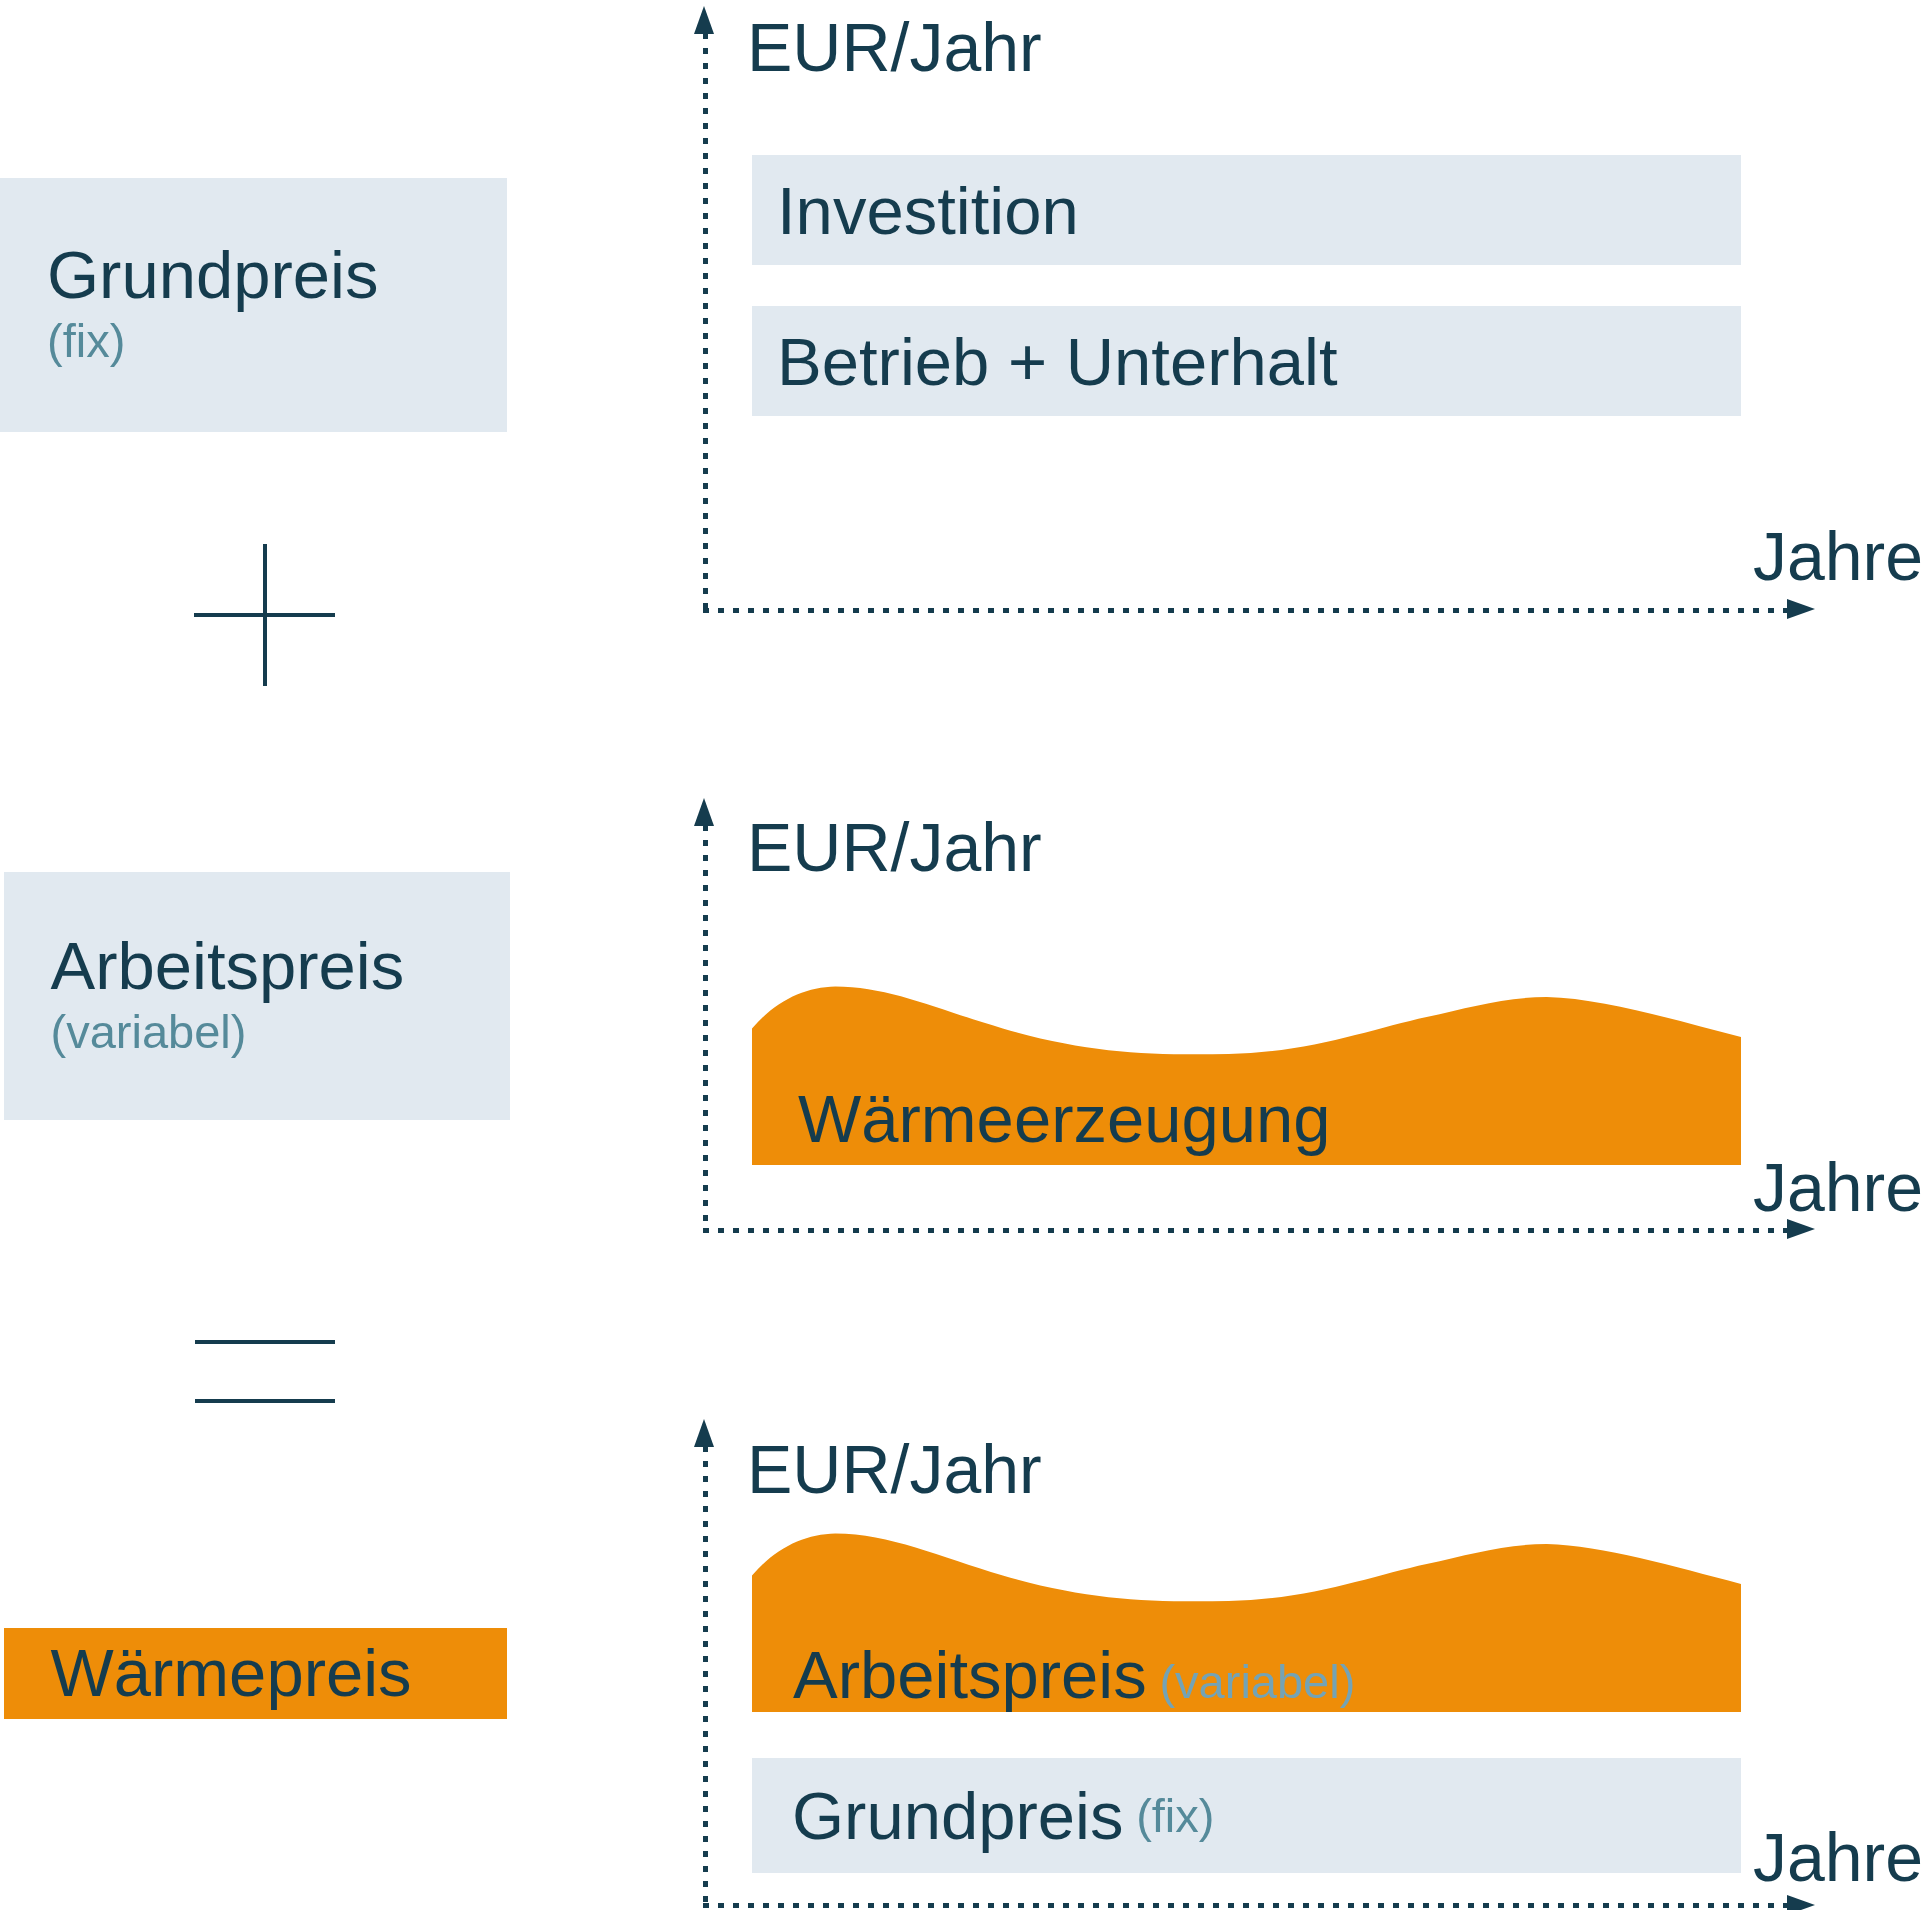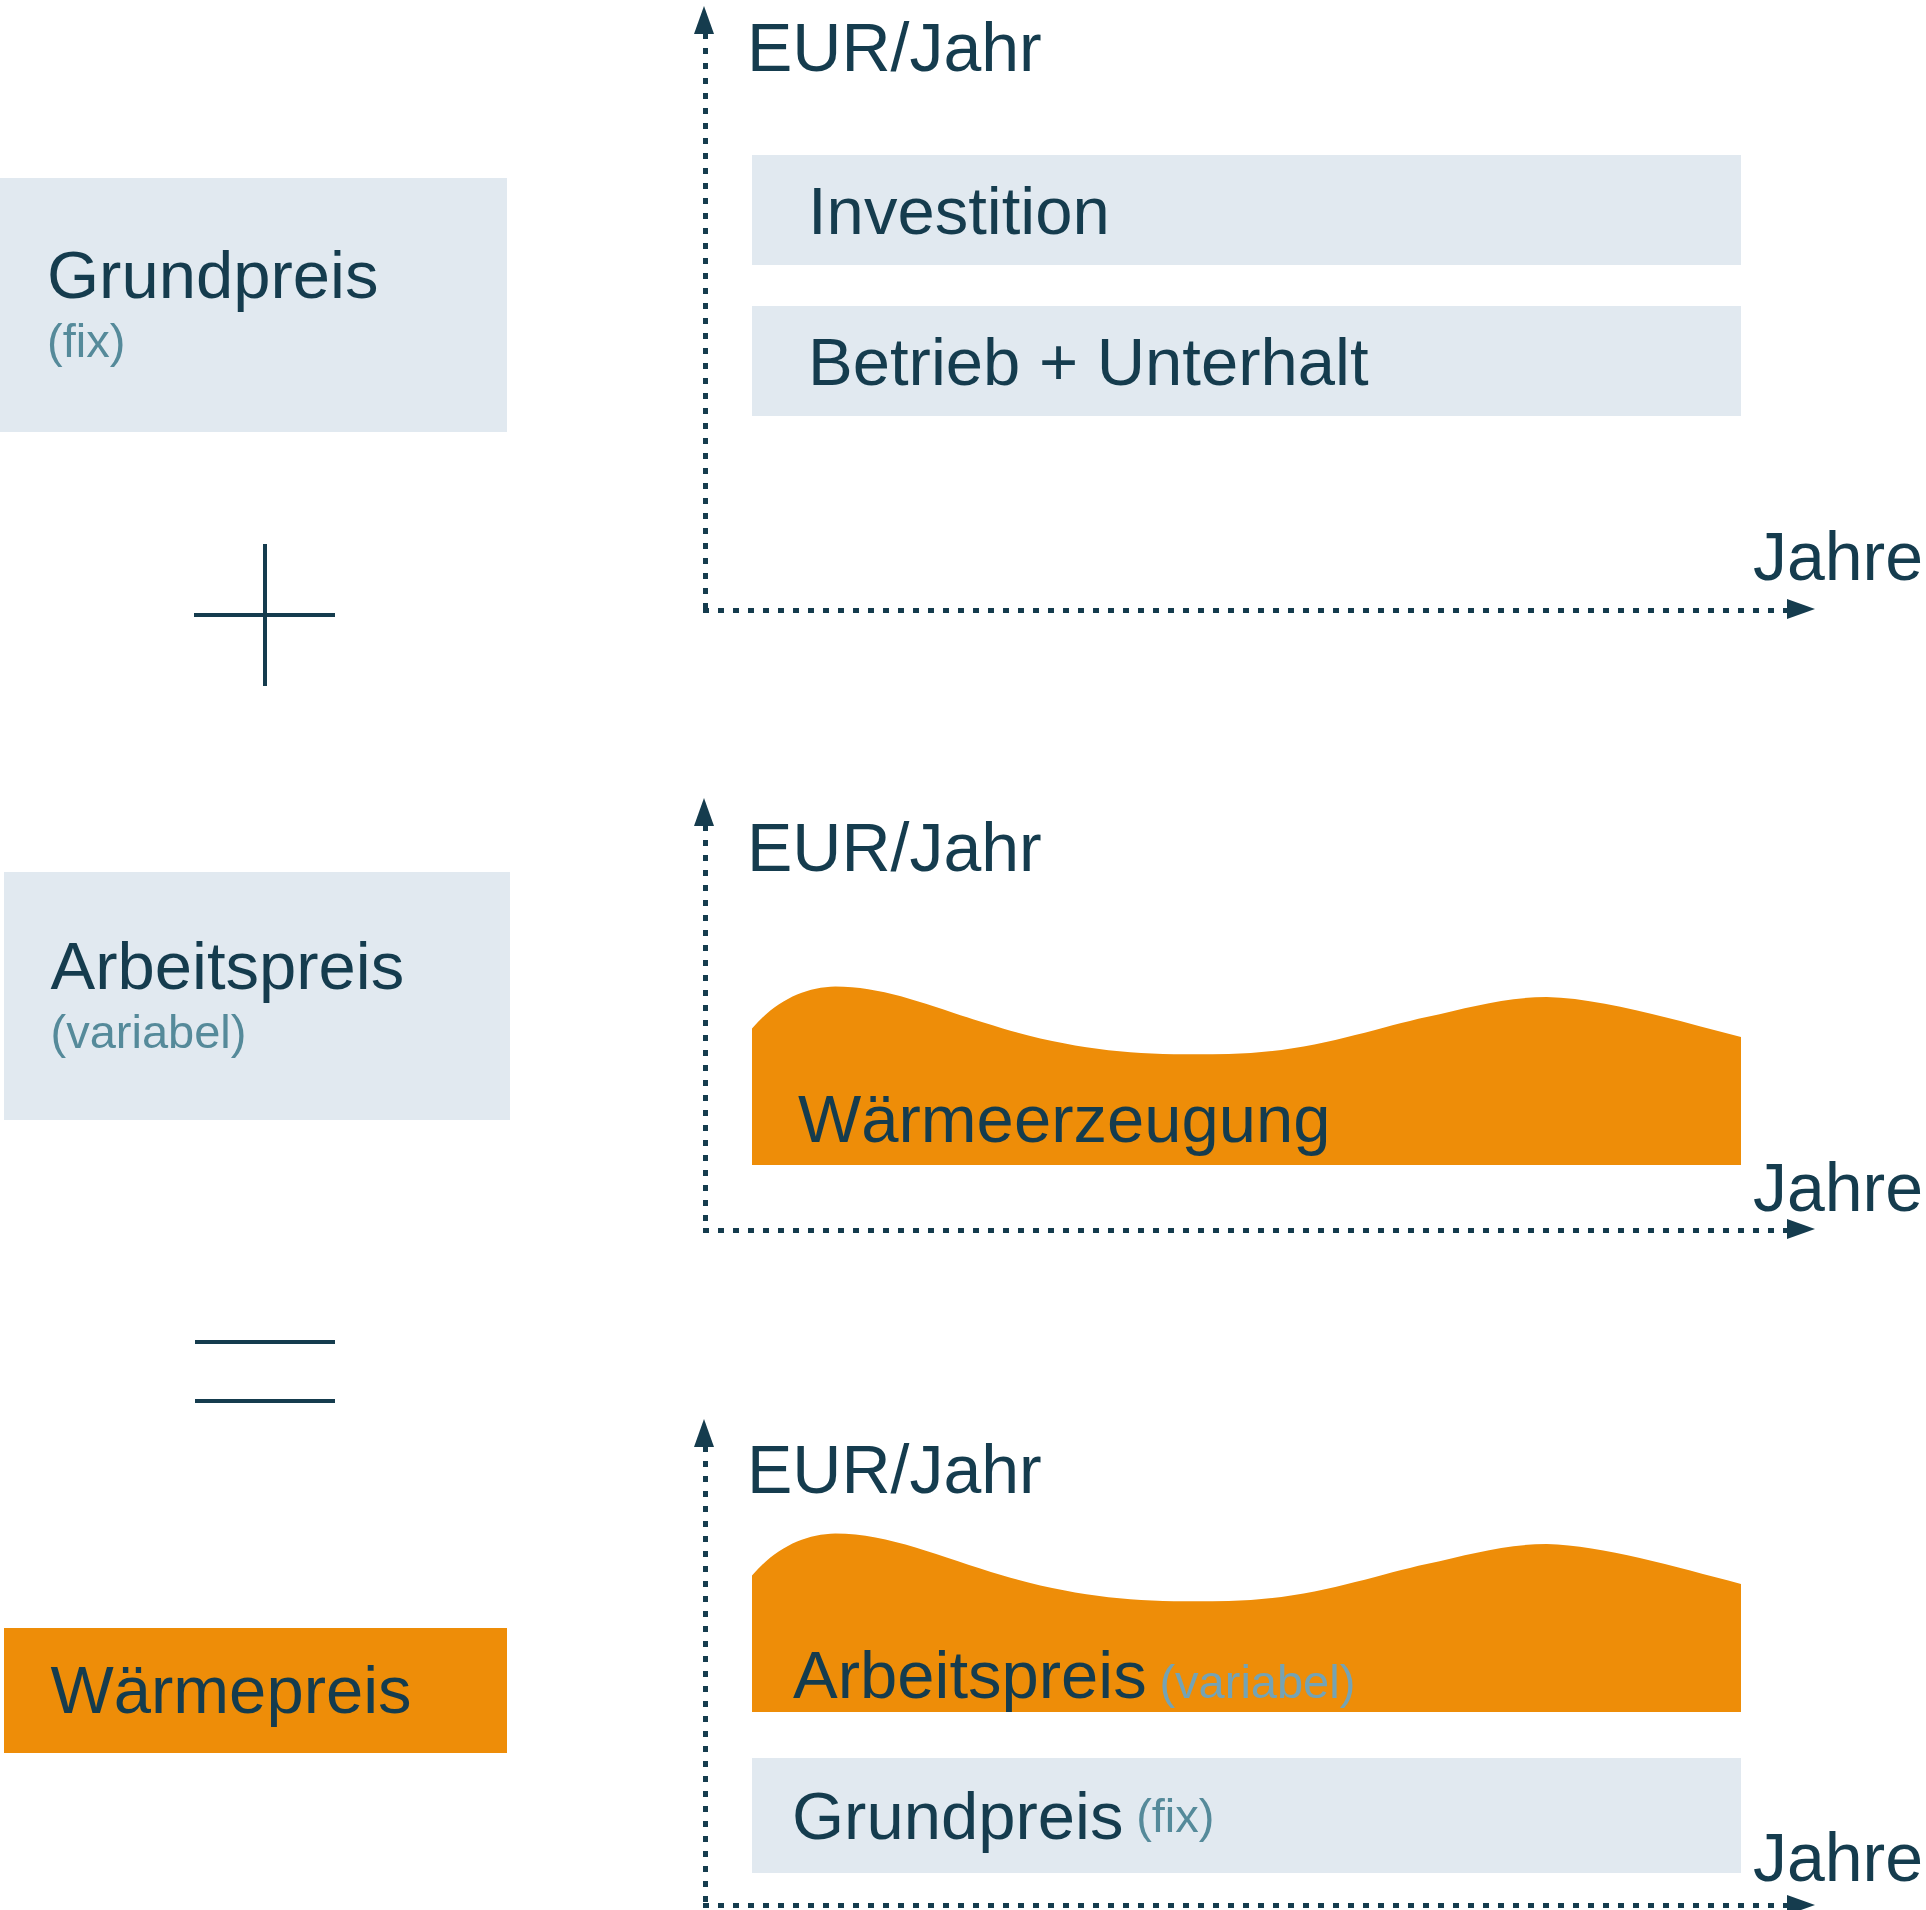--- a/index.html
+++ b/index.html
@@ -41,21 +41,21 @@
   .arr-right{
     position:absolute;width:0;height:0;
     border-top:10.6px solid transparent;border-bottom:10.6px solid transparent;
     border-left:28px solid #153C4E;
   }
   .axis-label{position:absolute;font-size:68px;color:#153C4E;line-height:1;}
   .axis-label.right{width:226px;text-align:right;}
   .bar{
     position:absolute;left:752px;width:989px;height:110px;
     background:#E1E9F0;box-sizing:border-box;
-    display:flex;align-items:center;padding-left:56px;
+    display:flex;align-items:center;padding-left:25px;
     font-size:67px;color:#153C4E;
   }
   .wave{position:absolute;left:752px;width:989px;height:185px;}
   .wave-label{position:absolute;font-size:67px;color:#153C4E;line-height:1;white-space:nowrap;margin-top:7px;}
   .sub-inline{font-size:47px;margin-left:12.7px;}
   .teal{color:#558A9A;}
   .lightblue{color:#74A3B5;}
   .grund-bar{
     position:absolute;left:752px;top:1758px;width:989px;height:115px;
     background:#E1E9F0;box-sizing:border-box;
@@ -81,21 +81,21 @@
   <div class="box box-light" style="left:3.5px;top:872px;width:506px;height:248px;">
     <span class="label">Arbeitspreis</span>
     <span class="sub">(variabel)</span>
   </div>
 
   <div>
     <div class="sym-line" style="left:195px;top:1340px;width:140px;height:4.2px;"></div>
     <div class="sym-line" style="left:195px;top:1399px;width:140px;height:4.2px;"></div>
   </div>
 
-  <div class="box box-orange" style="left:3.5px;top:1628px;width:503px;height:125px;">
+  <div class="box box-orange" style="left:3.5px;top:1628px;width:503px;height:91px;">
     <span class="label">Wärmepreis</span>
   </div>
 
   <section class="chart">
     <div class="arr-up" style="left:694px;top:5.7px;"></div>
     <div class="dot-v" style="left:703px;top:33px;height:577px;"></div>
     <div class="axis-label" style="left:747px;top:12.7px;">EUR/Jahr</div>
 
     <div class="bar" style="top:155px;">Investition</div>
     <div class="bar" style="top:298px;margin-top:8px;">Betrieb + Unterhalt</div>

